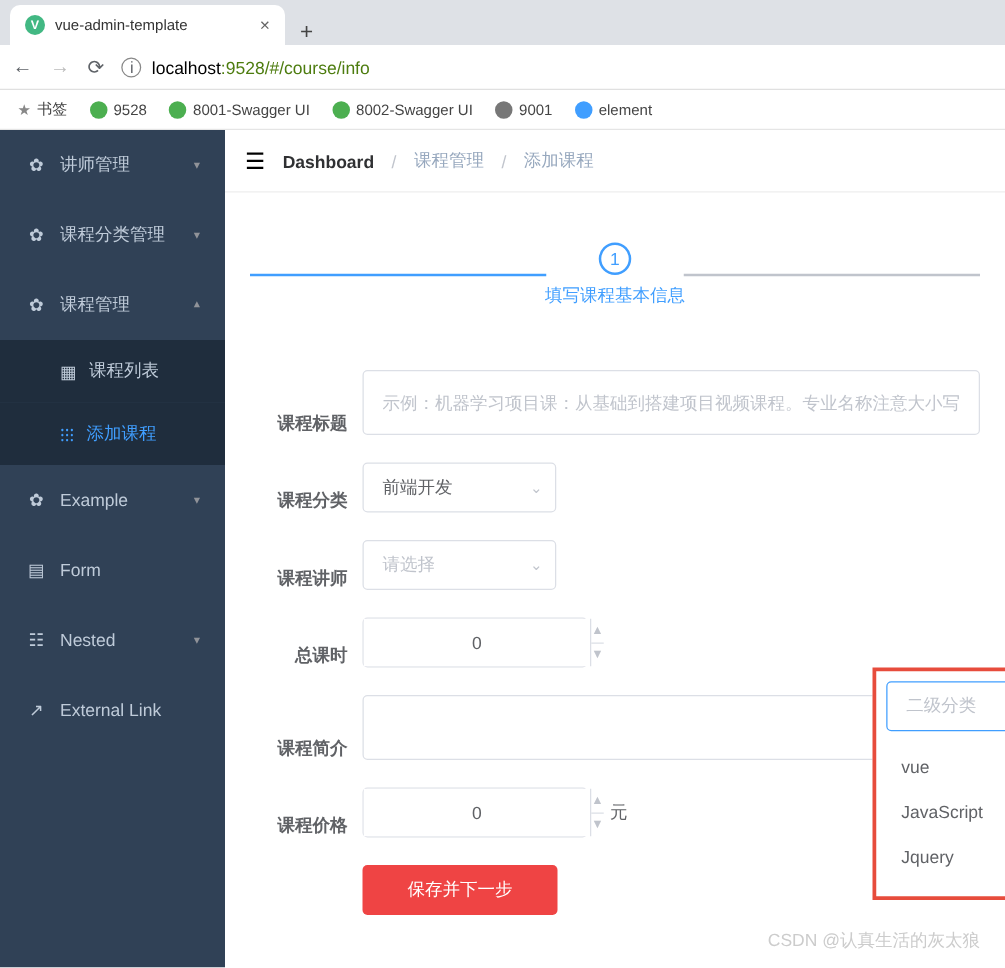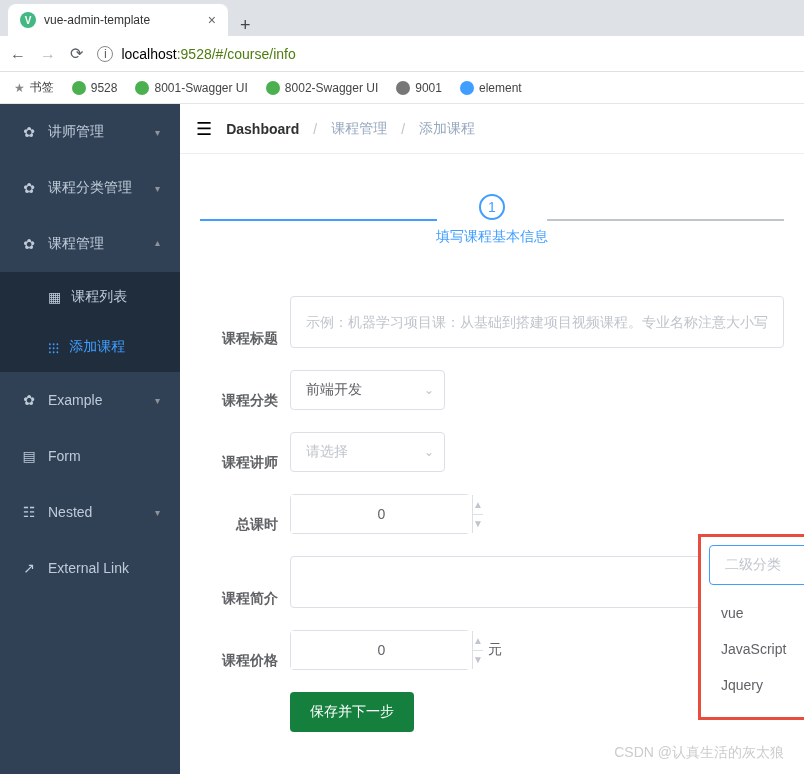--- a/index.html
+++ b/index.html
@@ -65,21 +65,21 @@
     .el-select.placeholder { color: #c0c4cc; }
     .el-select.focus { border-color: #409eff; }
     .el-select .sel-arrow { position: absolute; right: 10px; color: #c0c4cc; font-size: 12px; }
     
     .el-number { display: flex; align-items: center; border: 1px solid #dcdfe6; border-radius: 4px; height: 40px; width: 180px; }
     .el-number input { flex: 1; border: none; text-align: center; font-size: 14px; color: #606266; height: 100%; outline: none; }
     .el-number .num-btns { width: 40px; height: 100%; border-left: 1px solid #dcdfe6; display: flex; flex-direction: column; }
     .el-number .num-btn { flex: 1; display: flex; align-items: center; justify-content: center; color: #c0c4cc; font-size: 10px; }
     .el-number .num-btn:first-child { border-bottom: 1px solid #dcdfe6; }
     
-    .el-button { height: 40px; padding: 0 20px; background: #15803d; color: #fff; border: none; border-radius: 4px; font-size: 14px; cursor: pointer; }
+    .el-button { height: 40px; padding: 0 36px; background: #ef4444; color: #fff; border: none; border-radius: 4px; font-size: 14px; cursor: pointer; }
     
     .unit { font-size: 14px; color: #606266; margin-left: 8px; }
     
     
     .dropdown-box { position: absolute; border: 3px solid #e74c3c; top: 380px; left: 518px; width: 210px; background: #fff; padding-bottom: 8px; z-index: 10; }
     .dropdown-sel { margin: 8px 8px 4px; }
     .dd-list { padding: 6px 0; }
     .dd-item { padding: 10px 20px; font-size: 14px; color: #606266; cursor: pointer; }
     
     .watermark { position: absolute; bottom: 12px; right: 20px; font-size: 14px; color: #ccc; }

